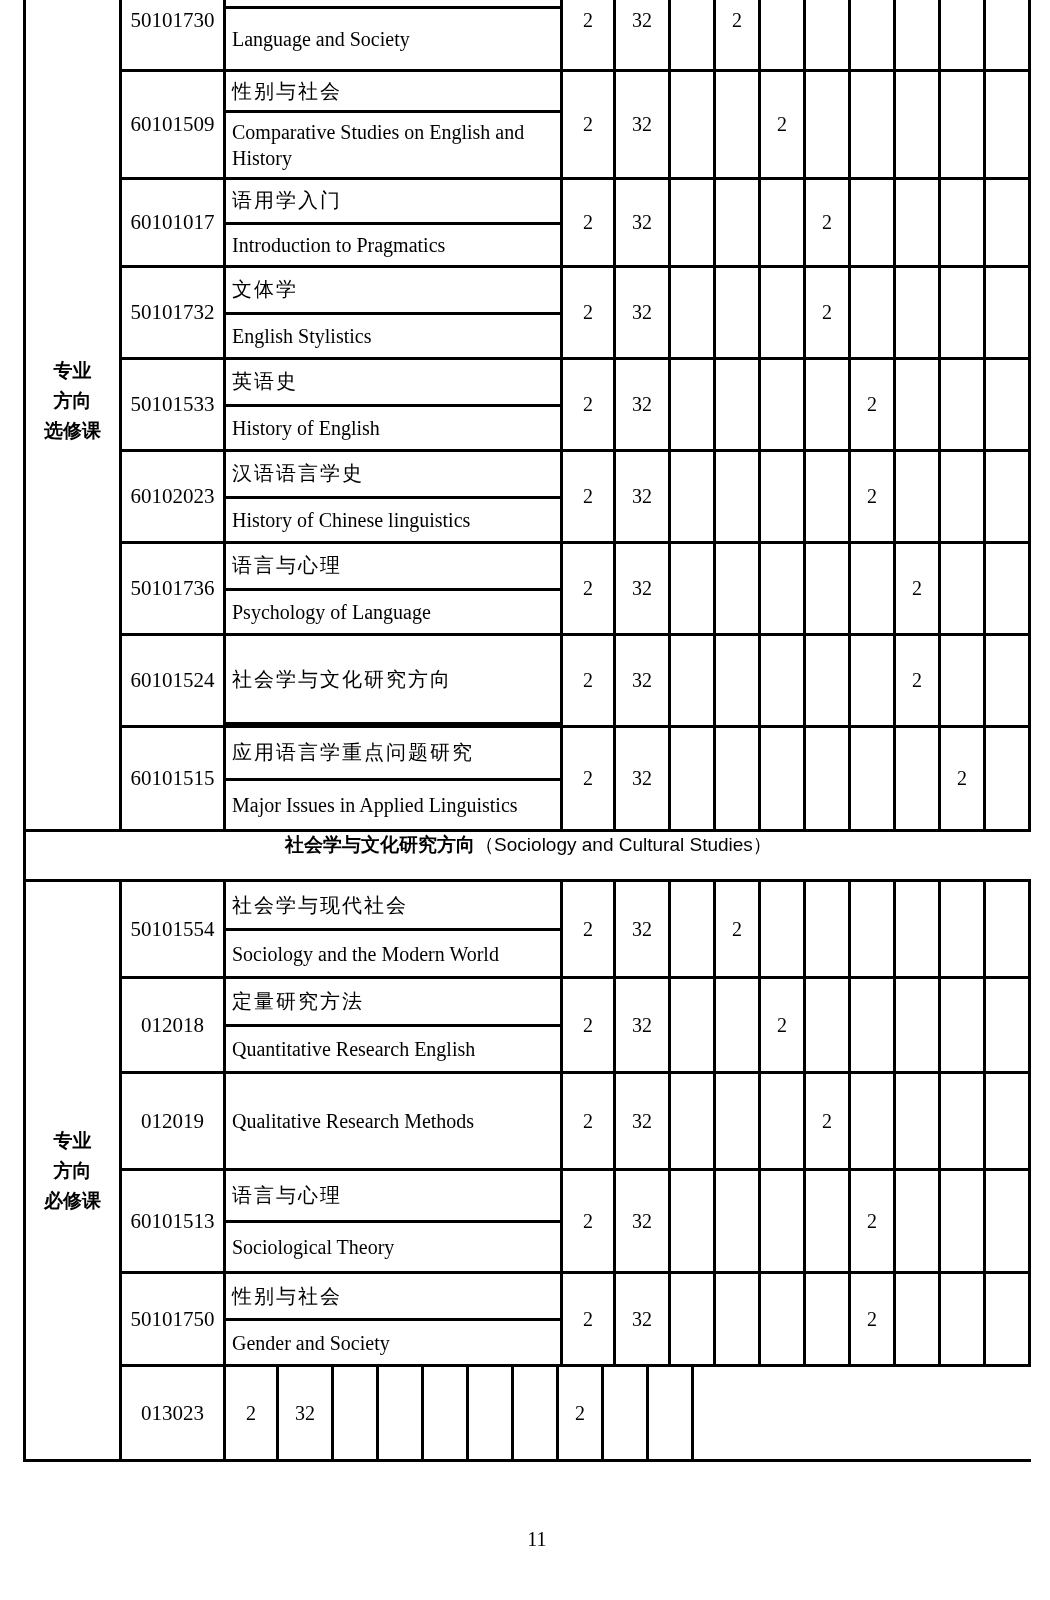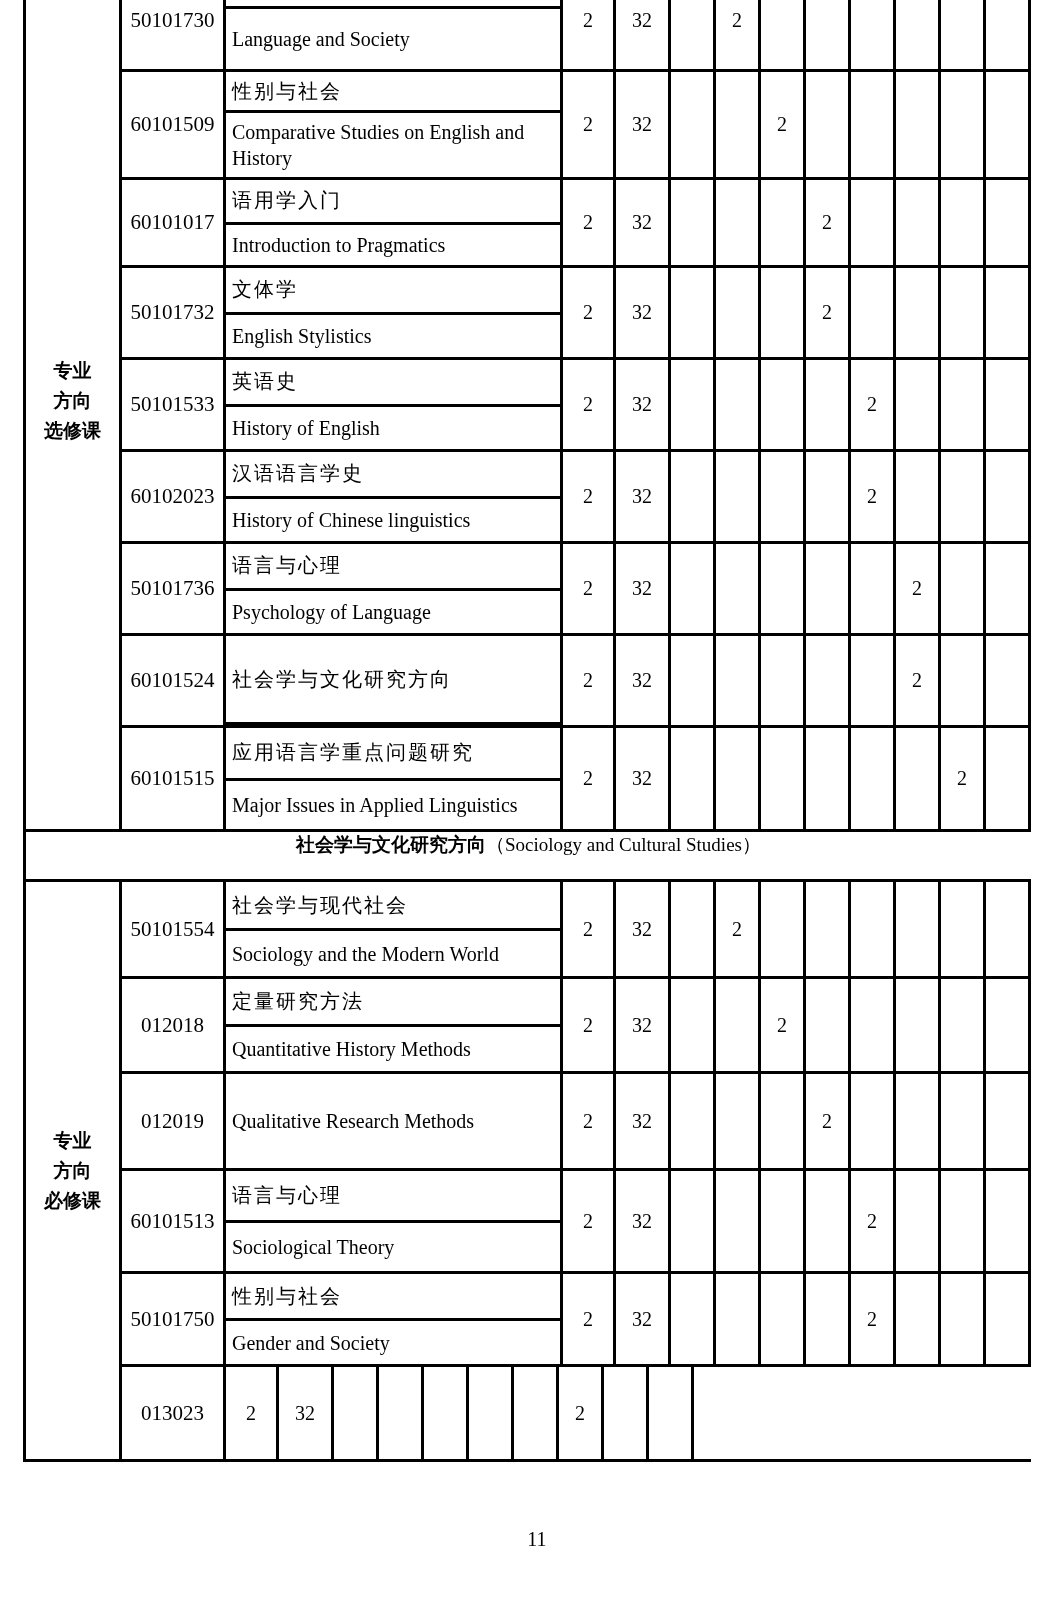--- a/index.html
+++ b/index.html
@@ -33,21 +33,21 @@
   .num { display: flex; align-items: center; justify-content: center; font-size: 20px; }
   .credits { flex: 0 0 53px; }
   .hours { flex: 0 0 55px; }
   .sem { flex: 0 0 45px; display: flex; align-items: center; justify-content: center;
          font-size: 20px; }
 
   .divider-row { height: 50px; border-bottom: 3px solid #000;
                  display: flex; justify-content: center;
                  font-size: 19px; }
   .divider-row .zh { font-family: "Liberation Sans", sans-serif; font-weight: 700; }
-  .divider-row .en2 { font-family: Liberation Serif, serif; }
+  .divider-row .en2 { font-family: Liberation Sans, sans-serif; }
 
   .page-num { position: absolute; top: 1528px; left: 12px; width: 100%;
               text-align: center; font-size: 20px; }
 </style>
 </head>
 <body>
 
 <div class="page">
   <div class="tbl" id="tbl">
       <div class="section">
@@ -241,21 +241,21 @@
             <div class="cell sem"></div>
             <div class="cell sem"></div>
             <div class="cell sem"></div>
             <div class="cell sem"></div>
           </div>
 
   <div class="course-row" style="height: 95px;">
     <div class="cell code">012018</div>
     <div class="cell name">
       <div class="cn">定量研究方法</div>
-      <div class="en">Quantitative History Methods</div>
+      <div class="en">Quantitative Research English</div>
     </div>
     <div class="cell num credits">2</div>
     <div class="cell num hours">32</div>
   <div class="cell sem"></div>
             <div class="cell sem"></div>
             <div class="cell sem">2</div>
             <div class="cell sem"></div>
             <div class="cell sem"></div>
             <div class="cell sem"></div>
             <div class="cell sem"></div>

